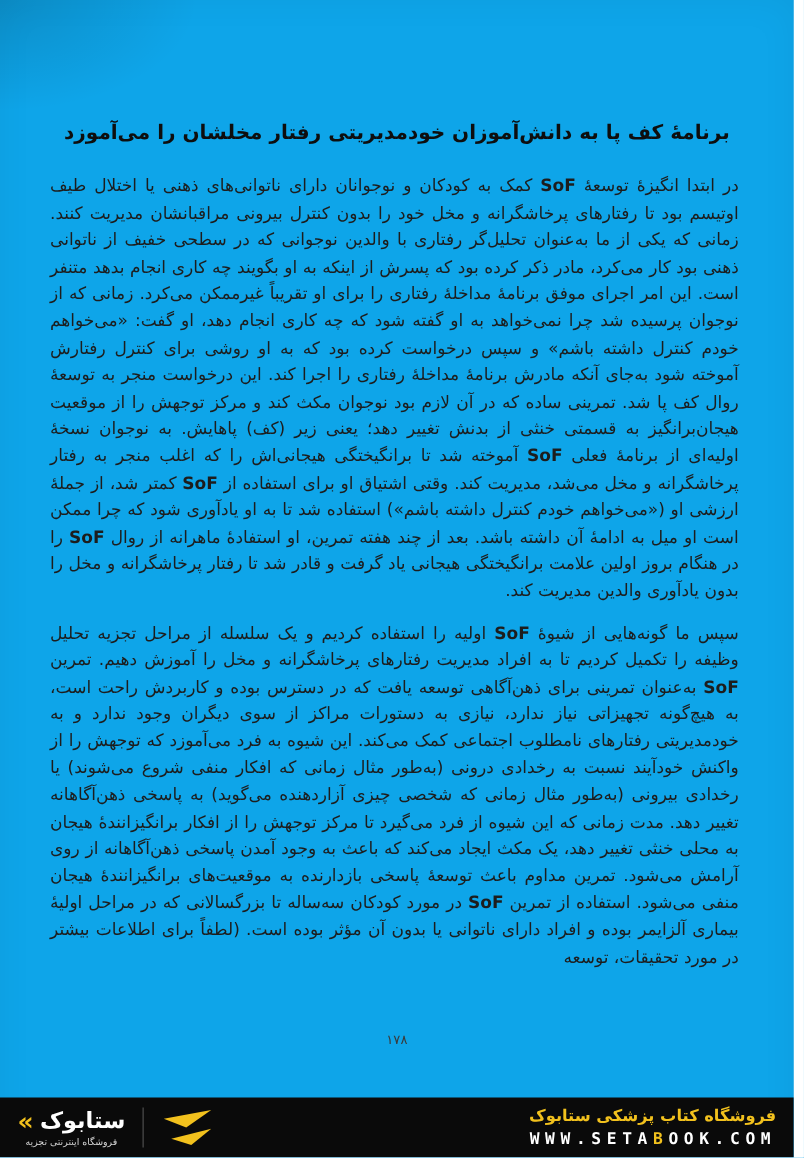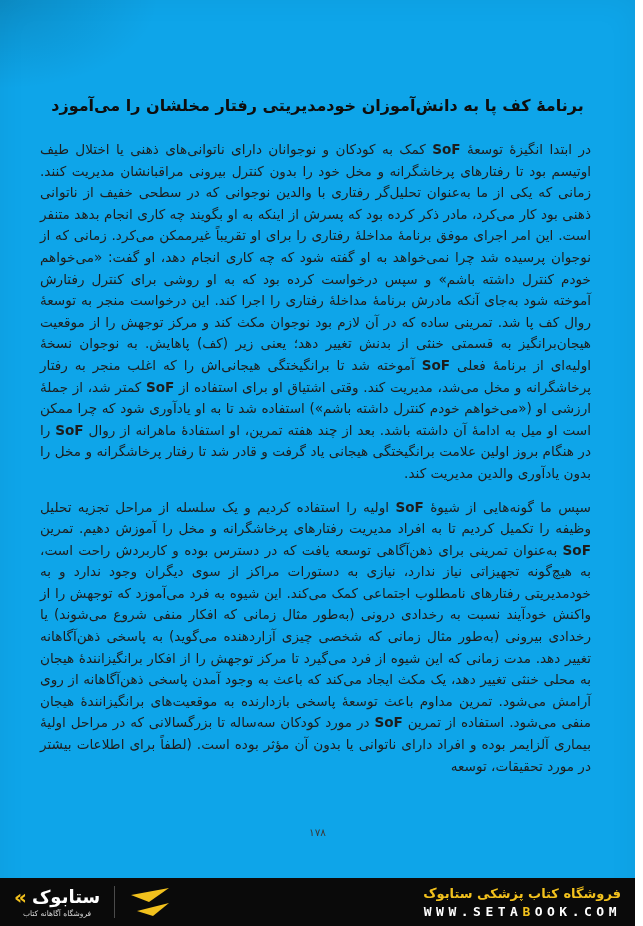--- a/index.html
+++ b/index.html
@@ -113,21 +113,21 @@
   </div>
 
   <div class="page-number">۱۷۸</div>
 
   <footer class="footer">
     <div class="logo-block">
       <div class="logo-row">
         <span class="logo-mark">«</span>
         <span class="logo-text">ستابوک</span>
       </div>
-      <div class="logo-sub">فروشگاه آگاهانه کتاب</div>
+      <div class="logo-sub">فروشگاه اینترنتی تجزیه</div>
     </div>
 
     <div class="divider"></div>
 
     <div class="plane">
       <svg width="42" height="30" viewBox="0 0 42 30" aria-hidden="true">
         <polygon points="2,8 40,1 20,15" fill="#F2C11D"></polygon>
         <polygon points="8,24 40,16 24,29" fill="#F2C11D"></polygon>
       </svg>
     </div>

